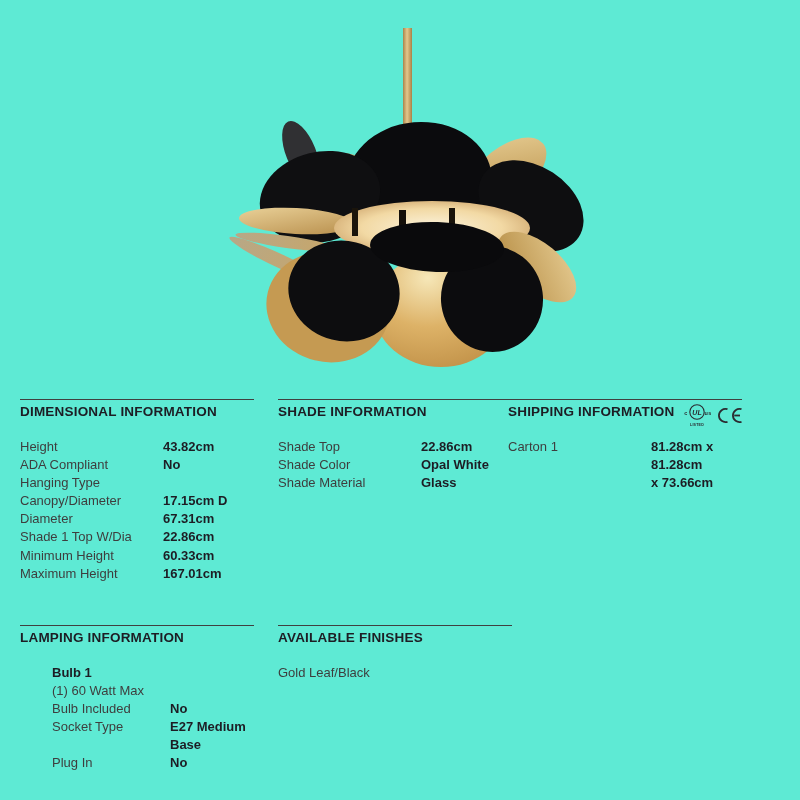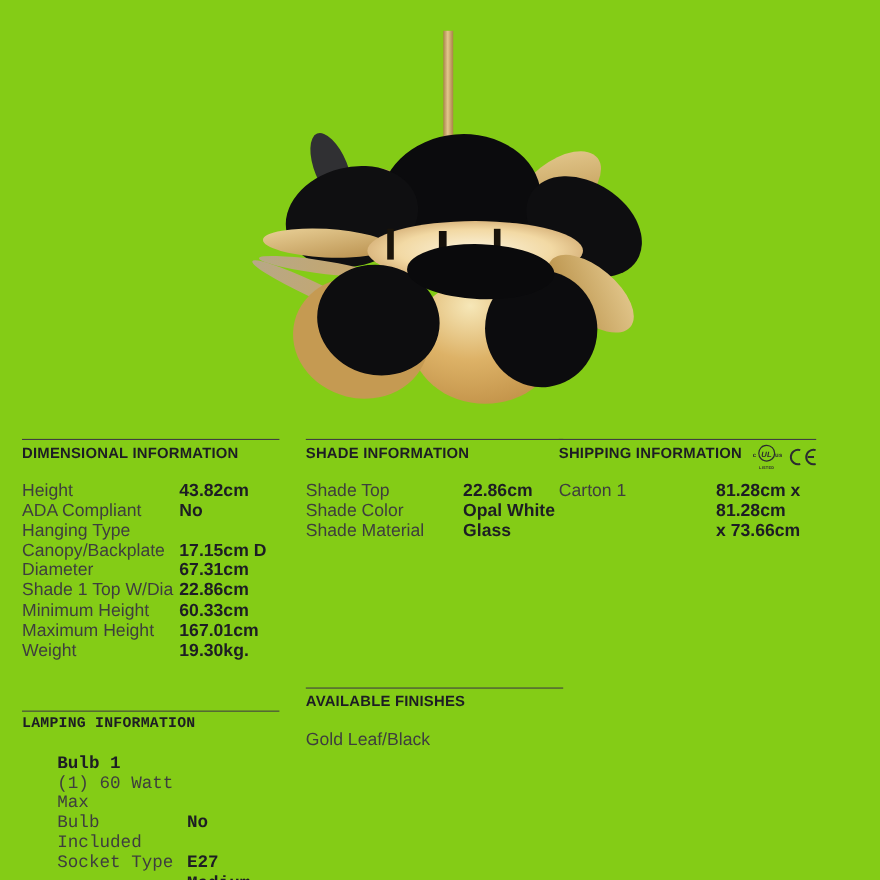--- a/index.html
+++ b/index.html
@@ -1,38 +1,38 @@
 <!DOCTYPE html>
 <html><head>
 <meta charset="utf-8">
 <style>
   html,body{margin:0;padding:0;background:#ffffff;}
   .page{
-    position:relative;width:800px;height:800px;background:#84cc16;
+    position:relative;width:800px;height:800px;background:#5eead4;
     font-family:"Liberation Sans",sans-serif;overflow:hidden;
   }
   .product-image{position:absolute;left:0;top:0;width:800px;height:388px;}
 
   .spec-section{position:absolute;border-top:1px solid #404040;}
   .sec-dimensional{left:20px;top:399px;width:234px;}
   .sec-shade{left:278px;top:399px;width:234px;}
   .sec-shipping{left:508px;top:399px;width:234px;}
-  .sec-lamping{left:20px;top:646px;width:234px;font-family:Liberation Mono, monospace;}
+  .sec-lamping{left:20px;top:625px;width:234px;}
   .sec-finishes{left:278px;top:625px;width:234px;}
 
   .spec-title{
     margin:4px 0 0 0;font-size:13.5px;font-weight:bold;color:#1d1d24;
     letter-spacing:.2px;height:22px;display:flex;align-items:flex-start;
     justify-content:flex-start;gap:6px;
   }
   .spec-title .title-text{white-space:nowrap;}
   .logos{display:flex;align-items:center;gap:4px;margin-left:2px;margin-top:-2px;}
 
   .spec-rows{margin-top:12px;}
-  .spec-row{display:flex;font-size:16px;line-height:18.1px;}
+  .spec-row{display:flex;font-size:13px;line-height:18.1px;}
   .spec-label{flex:0 0 143px;color:#3e3e3e;}
   .spec-label.bold{font-weight:bold;color:#1d1d24;}
   .sec-lamping .spec-label{flex:0 0 118px;padding-left:32px;}
   .sec-finishes .spec-label{flex:0 0 auto;}
   .spec-value{font-weight:bold;color:#1d1d24;}
 </style>
 </head>
 <body>
 
 <div class="page">
@@ -130,21 +130,21 @@
           <div class="spec-value">
             <div>No</div>
           </div>
         </div>
 
         <div class="spec-row">
           <div class="spec-label">Hanging Type</div>
         </div>
 
         <div class="spec-row">
-          <div class="spec-label">Canopy/Backplate</div>
+          <div class="spec-label">Canopy/Diameter</div>
           <div class="spec-value">
             <div>17.15cm D</div>
           </div>
         </div>
 
         <div class="spec-row">
           <div class="spec-label">Diameter</div>
           <div class="spec-value">
             <div>67.31cm</div>
           </div>
@@ -164,26 +164,20 @@
           </div>
         </div>
 
         <div class="spec-row">
           <div class="spec-label">Maximum Height</div>
           <div class="spec-value">
             <div>167.01cm</div>
           </div>
         </div>
 
-        <div class="spec-row">
-          <div class="spec-label">Weight</div>
-          <div class="spec-value">
-            <div>19.30kg.</div>
-          </div>
-        </div>
       </div>
   </section>
 
   <section class="spec-section sec-shade">
     <h2 class="spec-title">
       <span class="title-text">SHADE INFORMATION</span>
     </h2>
     <div class="spec-rows">
 
         <div class="spec-row">

